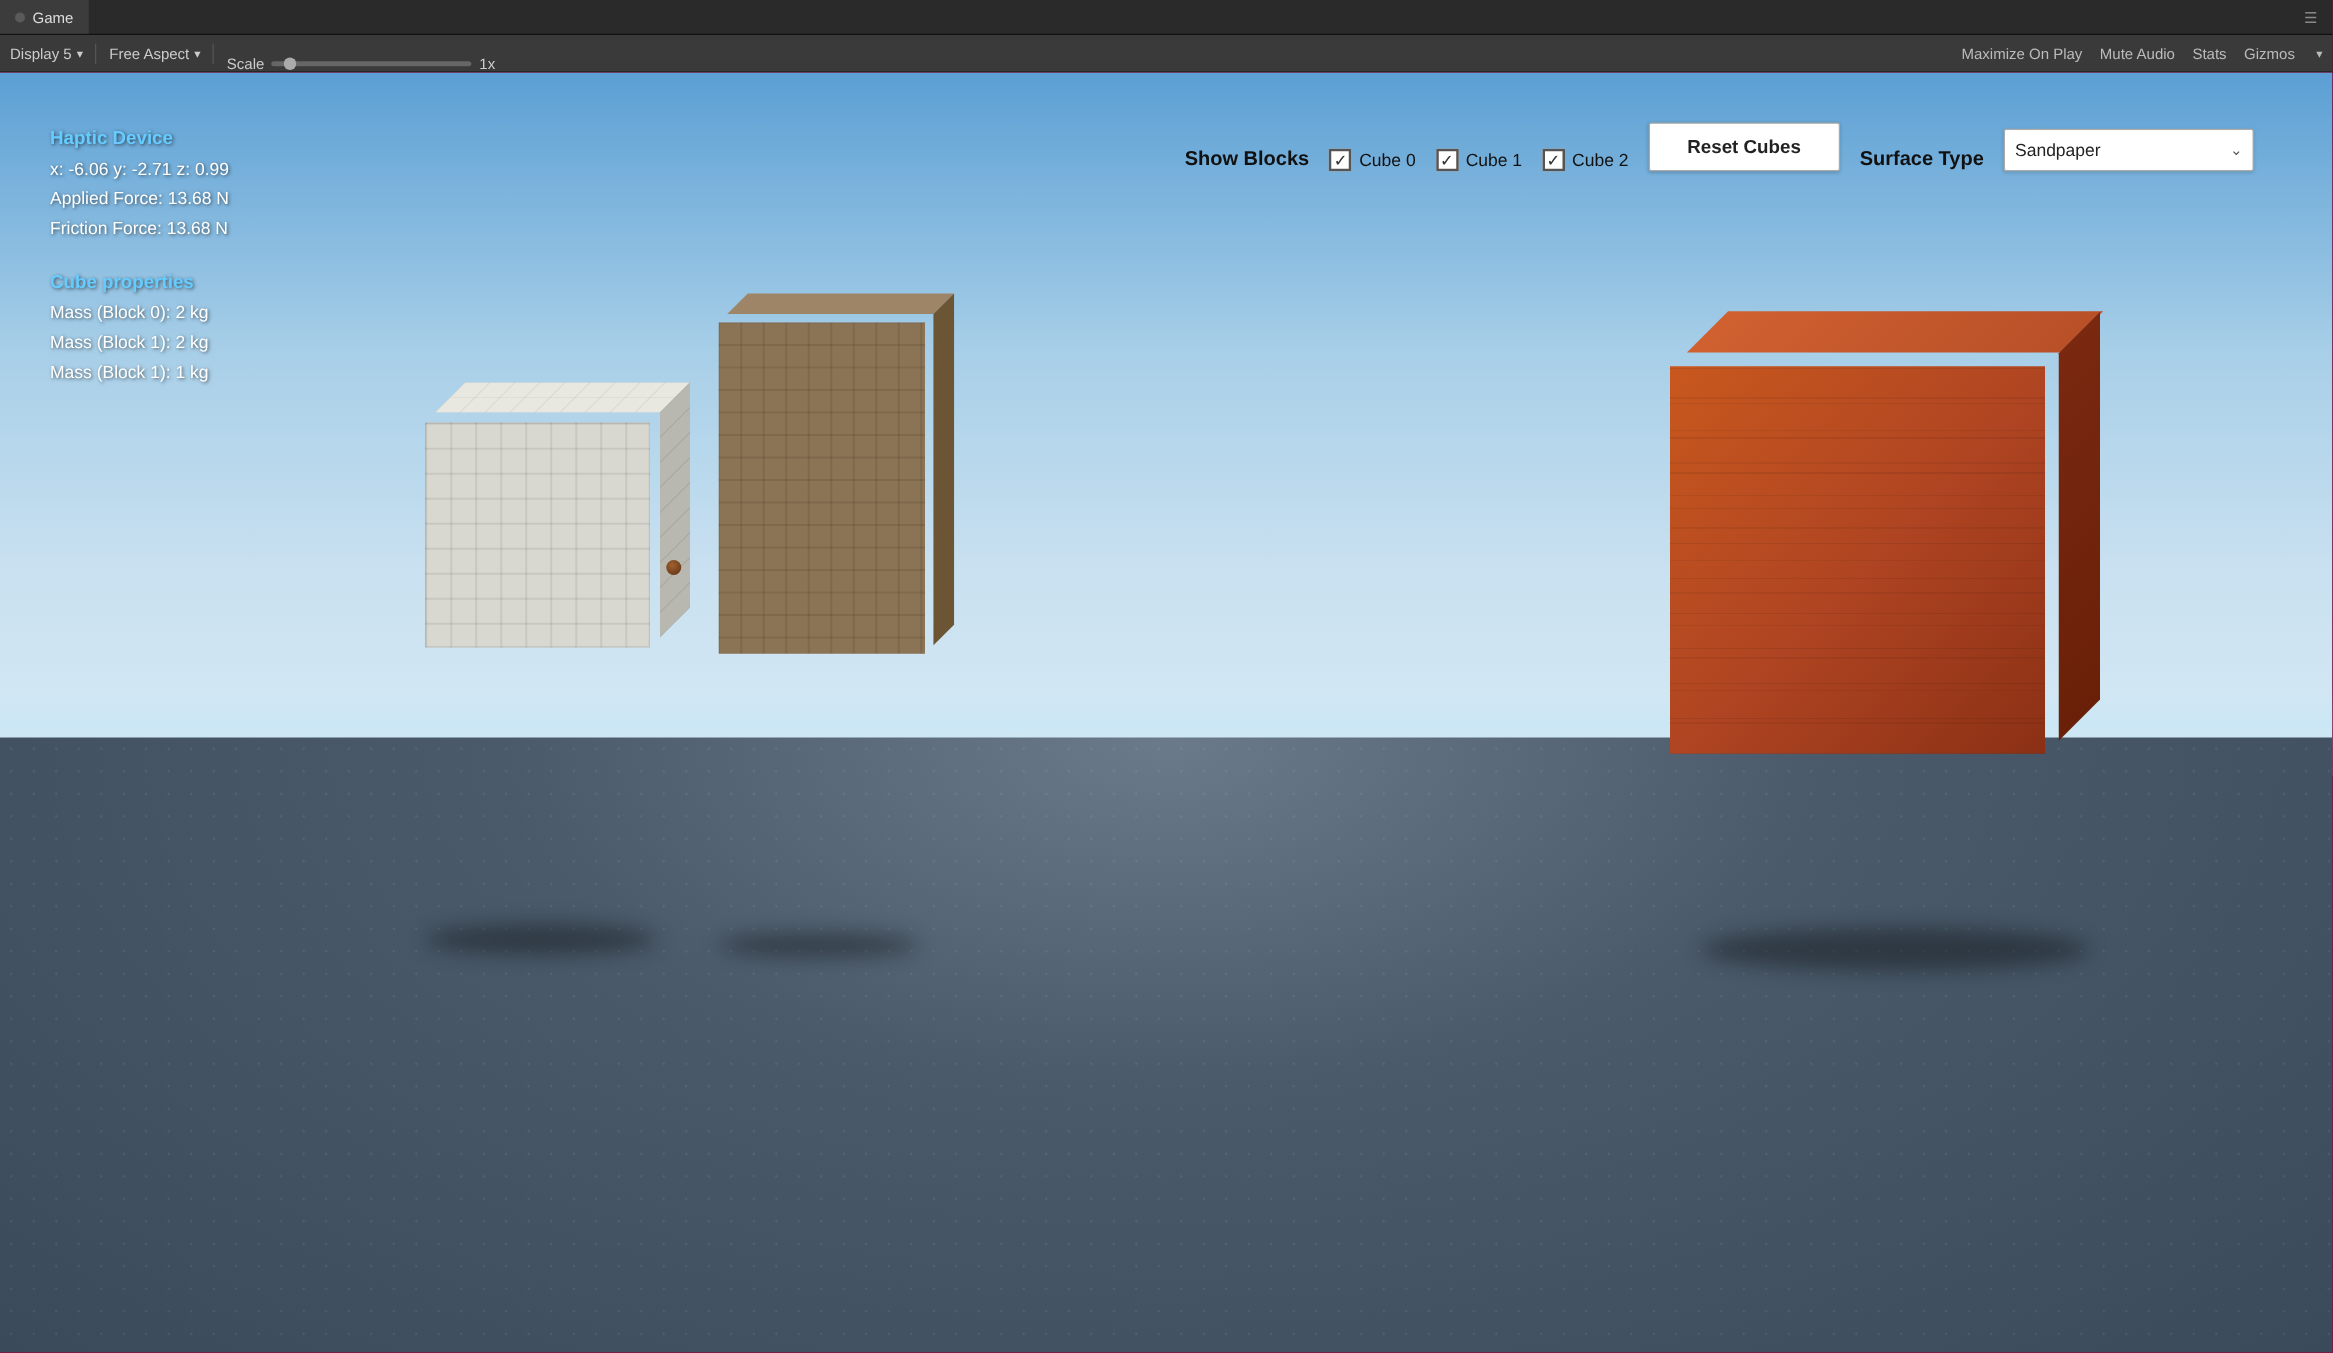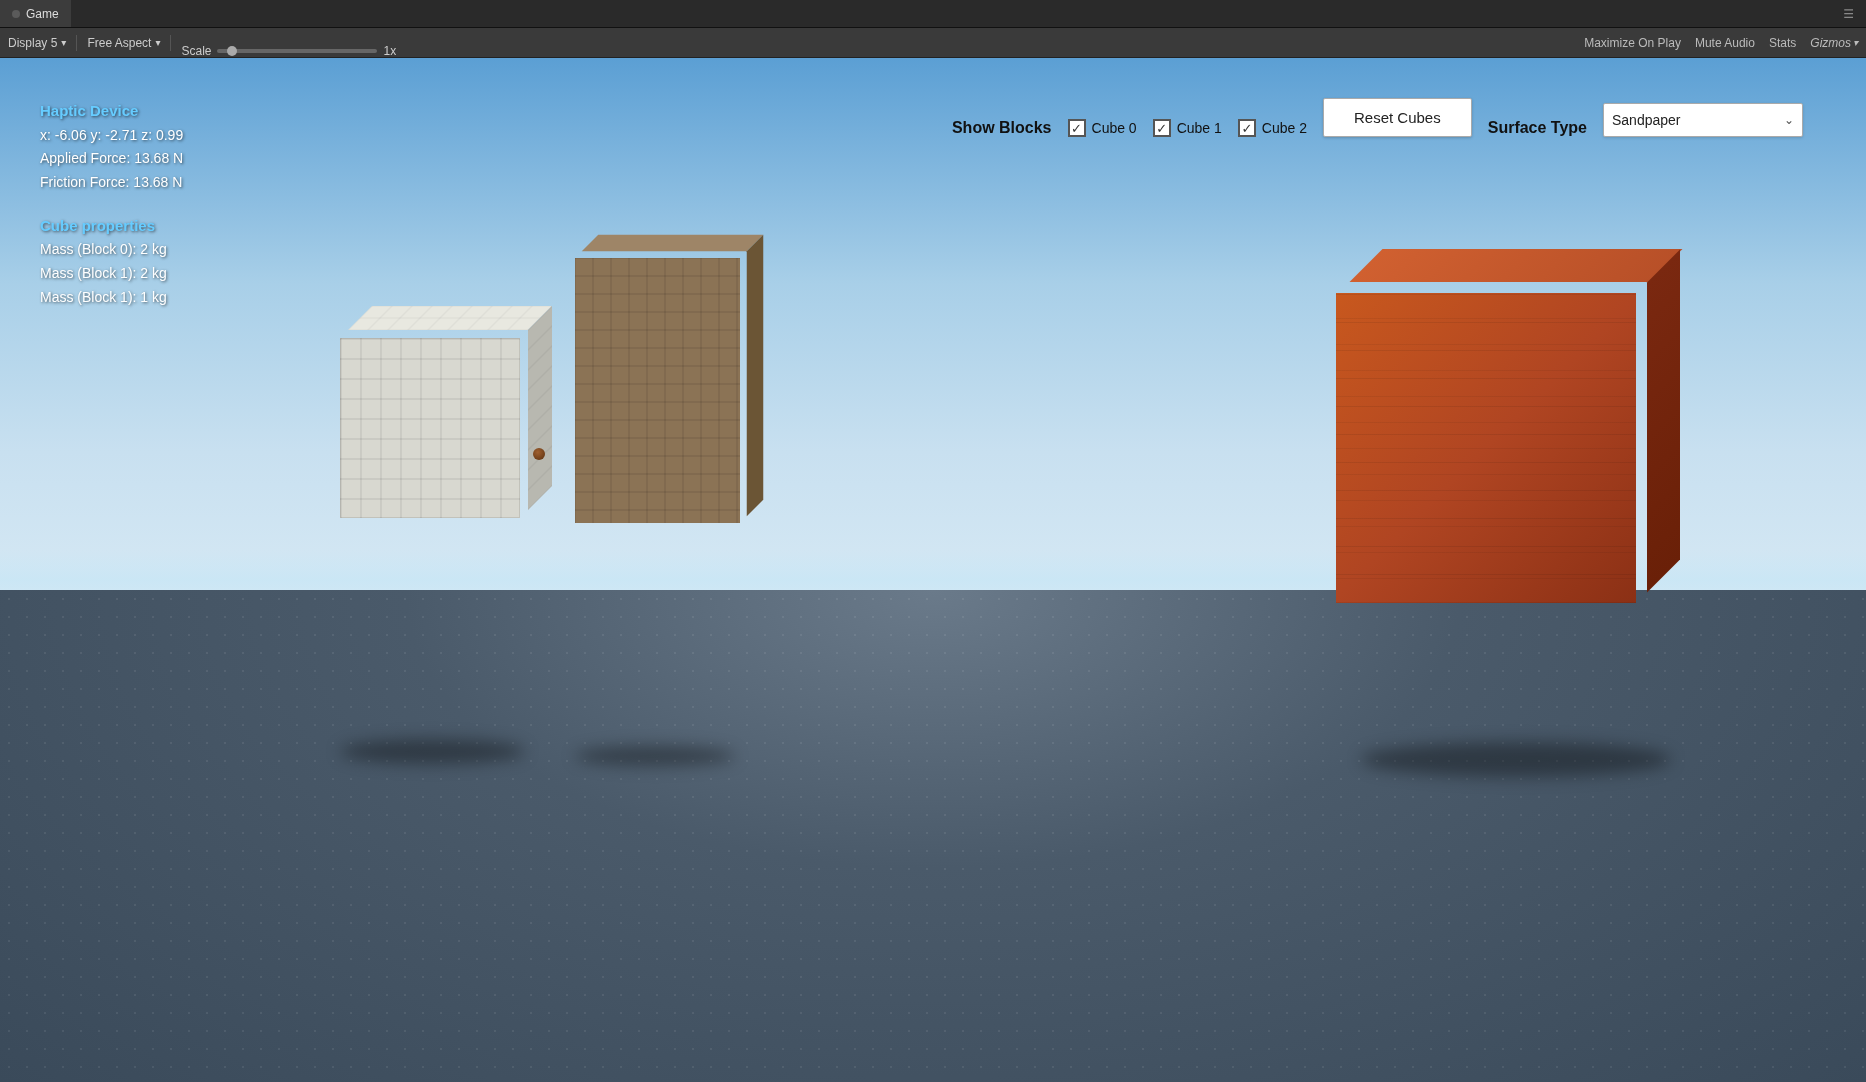--- a/index.html
+++ b/index.html
@@ -101,24 +101,23 @@
 
     .toolbar-right span {
       color: #bbb;
       font-size: 12px;
       cursor: pointer;
     }
 
     .gizmos-btn {
       display: flex;
       align-items: center;
-      gap: 2px;
+      gap: 17px;
       color: #bbb;
       font-size: 12px;
-      font-style: italic;
     }
 
     
     .game-viewport {
       width: 100%;
       height: calc(1082px - 58px);
       position: relative;
       overflow: hidden;
       background: #be185d;
     }
@@ -378,20 +377,21 @@
 
     .reset-cubes-btn {
       background: white;
       border: 1px solid #aaa;
       padding: 10px 30px;
       font-size: 15px;
       cursor: pointer;
       border-radius: 2px;
       color: #222;
       box-shadow: 0 1px 3px rgba(0,0,0,0.2);
+      font-weight: bold;
     }
 
     .surface-type-title {
       font-size: 16px;
       font-weight: bold;
       color: #111;
       text-align: center;
     }
 
     .surface-dropdown {

